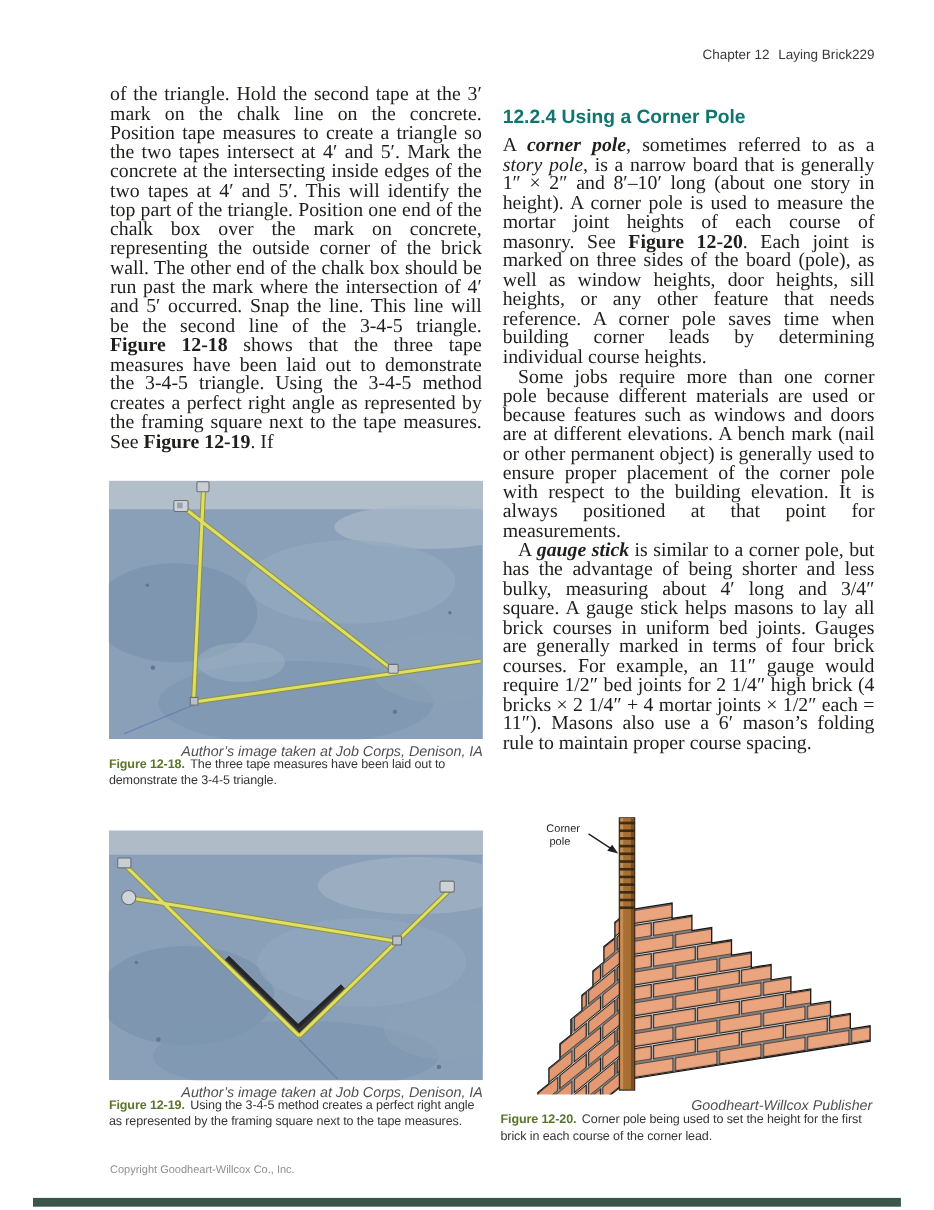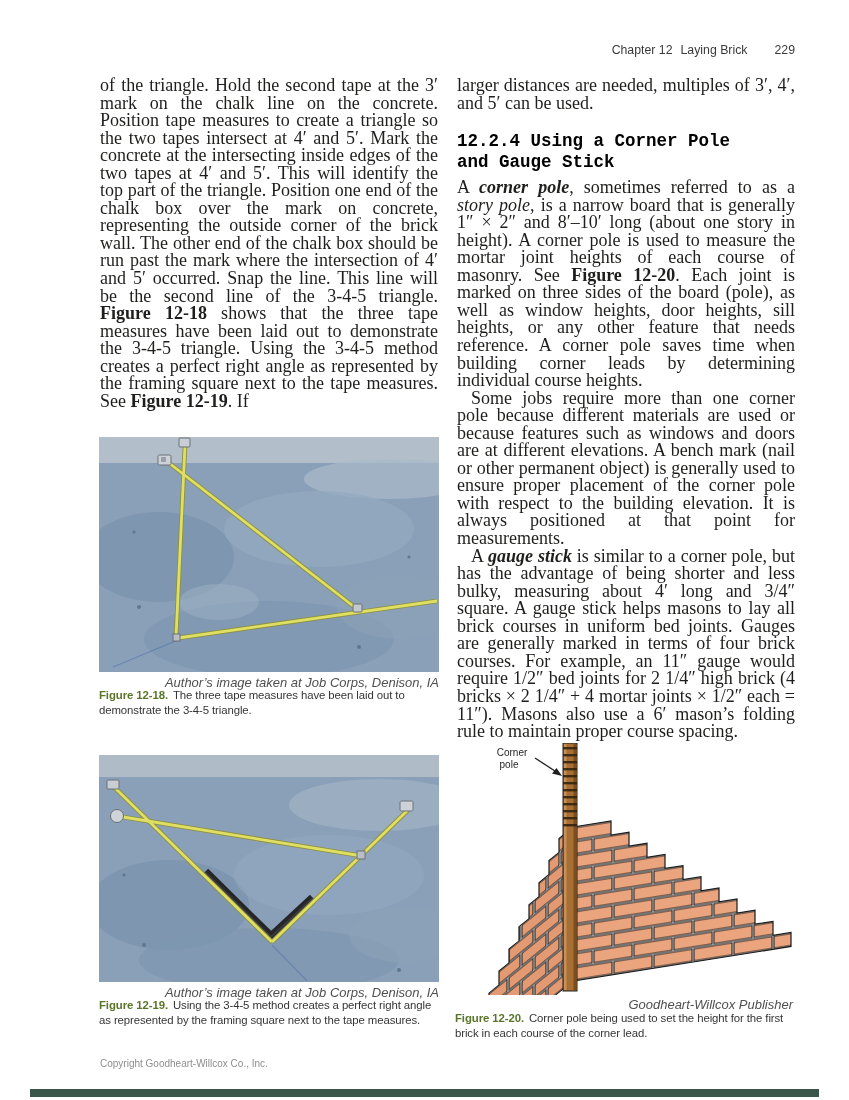--- a/index.html
+++ b/index.html
@@ -6,23 +6,23 @@
   .page{position:relative;width:849px;height:1100px;background:#fff;overflow:hidden;
         font-family:"Liberation Serif",serif;color:#1e1e1c;}
   .abs{position:absolute;}
   p{margin:0;}
   .body-text{font-size:18px;line-height:17.55px;text-align:justify;}
   .indent{text-indent:14px;}
   .b{font-weight:700;}
   .i{font-style:italic;}
   .runhead{font-family:"Liberation Sans",sans-serif;font-size:12.3px;color:#3a3a3a;text-align:right;}
   .runhead .sep1{margin-left:8px;}
-  .runhead .sep2{margin-left:27px;}
-  .h2{font-family:Liberation Mono, monospace;font-weight:700;font-size:17.5px;line-height:21px;
-      color:#000000;margin:19px 0 6px 0;}
+  .runhead .sep2{}
+  .h2{font-family:Liberation Sans, sans-serif;font-weight:700;font-size:17.5px;line-height:21px;
+      color:#0f766e;margin:19px 0 6px 0;}
   .credit{font-family:"Liberation Sans",sans-serif;font-style:italic;font-size:13px;color:#4f4f4f;text-align:right;}
   .caption{font-family:"Liberation Sans",sans-serif;font-size:11.4px;line-height:14.6px;color:#353535;letter-spacing:-0.1px;}
   .figlabel{font-weight:700;color:#5a7529;margin-right:5px;}
   .copyright{font-family:"Liberation Sans",sans-serif;font-size:10px;color:#8e8e8e;}
   .bar{background:#3a564a;}
   svg{display:block;}
 </style>
 </head>
 <body>
 
@@ -30,24 +30,22 @@
 
   <div class="abs runhead" style="left:457px;top:43px;width:338px;">
     <span>Chapter 12</span><span class="sep1">Laying Brick</span><span class="sep2">229</span>
   </div>
 
   <div class="abs" style="left:100px;top:77px;width:338px;">
     <p class="body-text"><span>of the triangle. Hold the second tape at the 3′ mark on the chalk line on the concrete. Position tape measures to create a triangle so the two tapes intersect at 4′ and 5′. Mark the concrete at the intersecting inside edges of the two tapes at 4′ and 5′. This will identify the top part of the triangle. Position one end of the chalk box over the mark on concrete, representing the outside corner of the brick wall. The other end of the chalk box should be run past the mark where the intersection of 4′ and 5′ occurred. Snap the line. This line will be the second line of the 3-4-5 triangle. </span><span class="b">Figure 12-18</span><span> shows that the three tape measures have been laid out to demonstrate the 3-4-5 triangle. Using the 3-4-5 method creates a perfect right angle as represented by the framing square next to the tape measures. See </span><span class="b">Figure 12-19</span><span>. If</span></p>
   </div>
 
   <div class="abs" style="left:457px;top:77px;width:338px;">
-    <p class="body-text">larger distances are needed, multiples of 3′, 4′, and 5′ can be used.</p>
     <div class="h2">
       <div>12.2.4 Using a Corner Pole</div>
-      <div>and Gauge Stick</div>
     </div>
     <p class="body-text"><span>A </span><span class="b i">corner pole</span><span>, sometimes referred to as a </span><span class="i">story pole</span><span>, is a narrow board that is generally 1″ × 2″ and 8′–10′ long (about one story in height). A corner pole is used to measure the mortar joint heights of each course of masonry. See </span><span class="b">Figure 12-20</span><span>. Each joint is marked on three sides of the board (pole), as well as window heights, door heights, sill heights, or any other feature that needs reference. A corner pole saves time when building corner leads by determining individual course heights.</span></p>
     <p class="body-text indent">Some jobs require more than one corner pole because different materials are used or because features such as windows and doors are at different elevations. A bench mark (nail or other permanent object) is generally used to ensure proper placement of the corner pole with respect to the building elevation. It is always positioned at that point for measurements.</p>
     <p class="body-text indent"><span>A </span><span class="b i">gauge stick</span><span> is similar to a corner pole, but has the advantage of being shorter and less bulky, measuring about 4′ long and 3/4″ square. A gauge stick helps masons to lay all brick courses in uniform bed joints. Gauges are generally marked in terms of four brick courses. For example, an 11″ gauge would require 1/2″ bed joints for 2 1/4″ high brick (4 bricks × 2 1/4″ + 4 mortar joints × 1/2″ each = 11″). Masons also use a 6′ mason’s folding rule to maintain proper course spacing.</span></p>
   </div>
 
   <div class="abs" style="left:99px;top:437px;width:340px;height:235px;">
     <svg width="340" height="235" viewBox="0 0 340 235">
       <rect width="340" height="235" fill="#8aa0b8"></rect>
       <rect x="0" y="0" width="340" height="26" fill="#b6c2cc" opacity="0.9"></rect>

